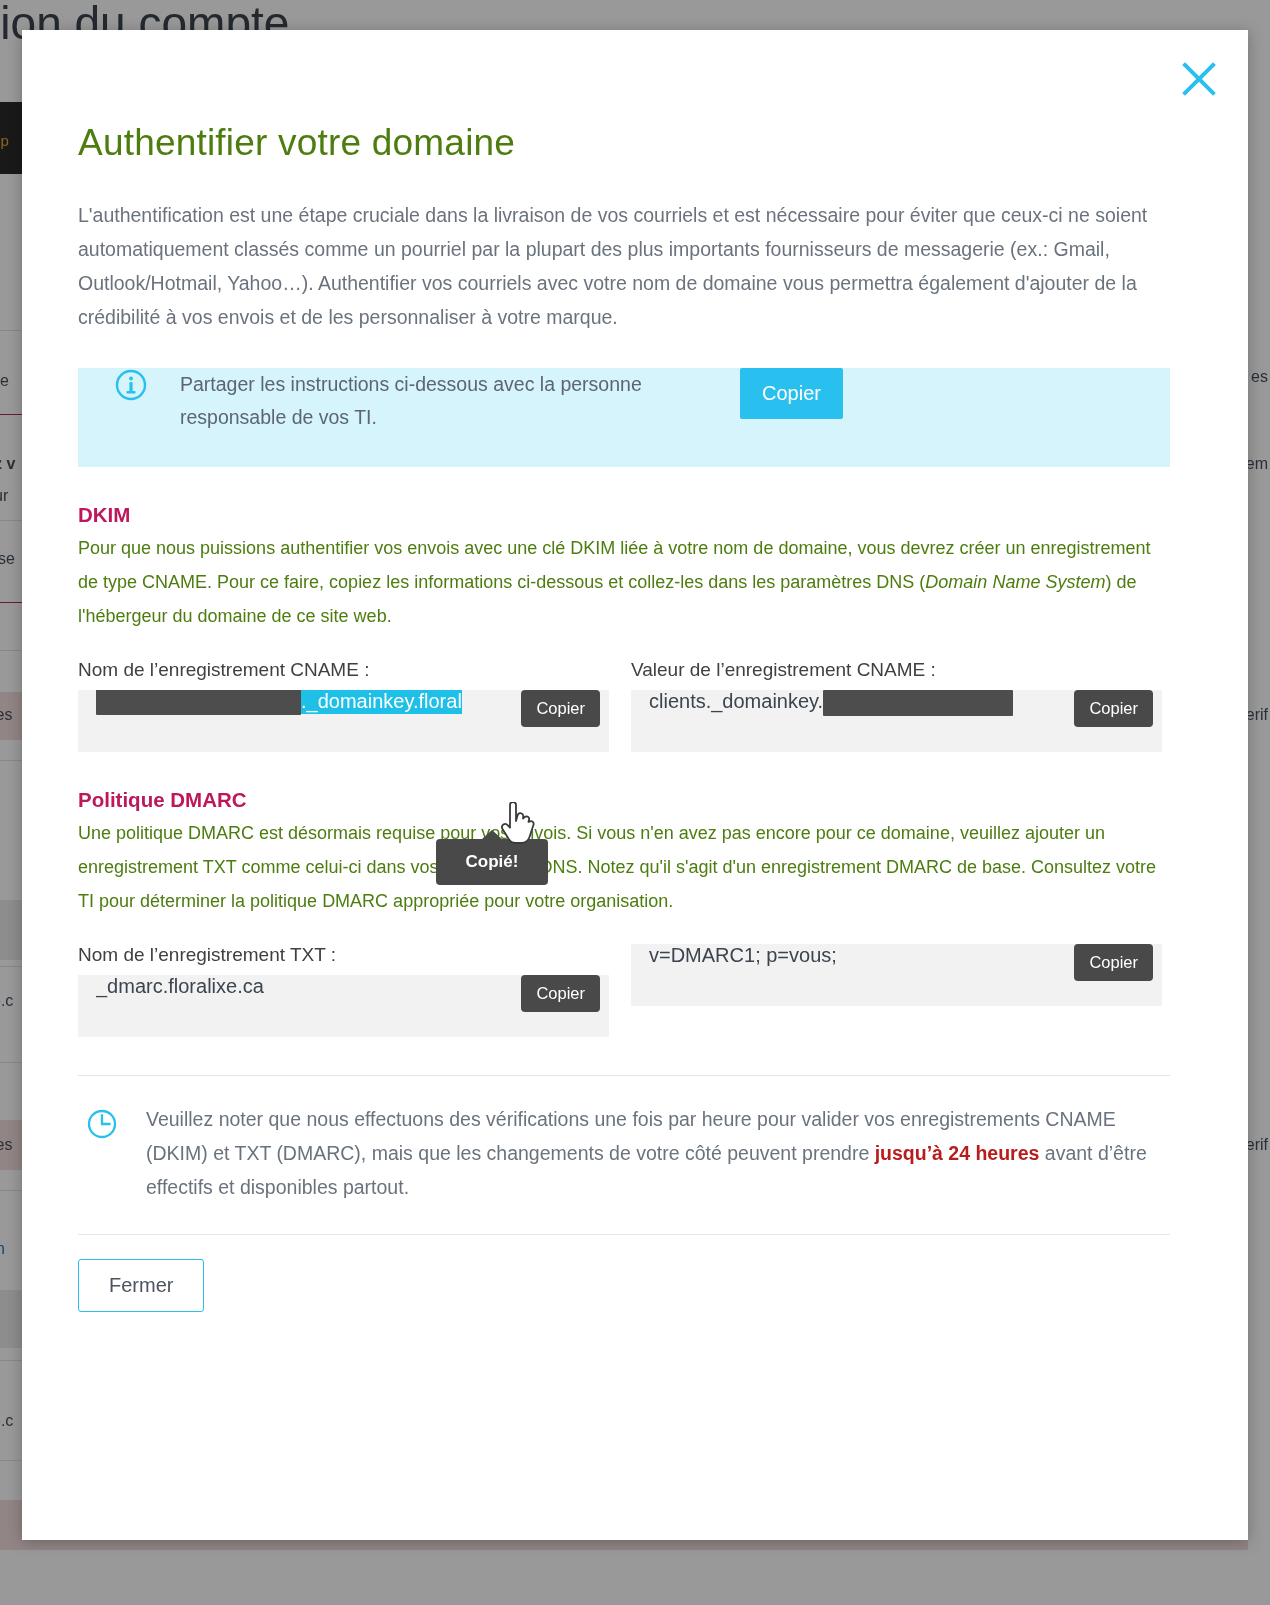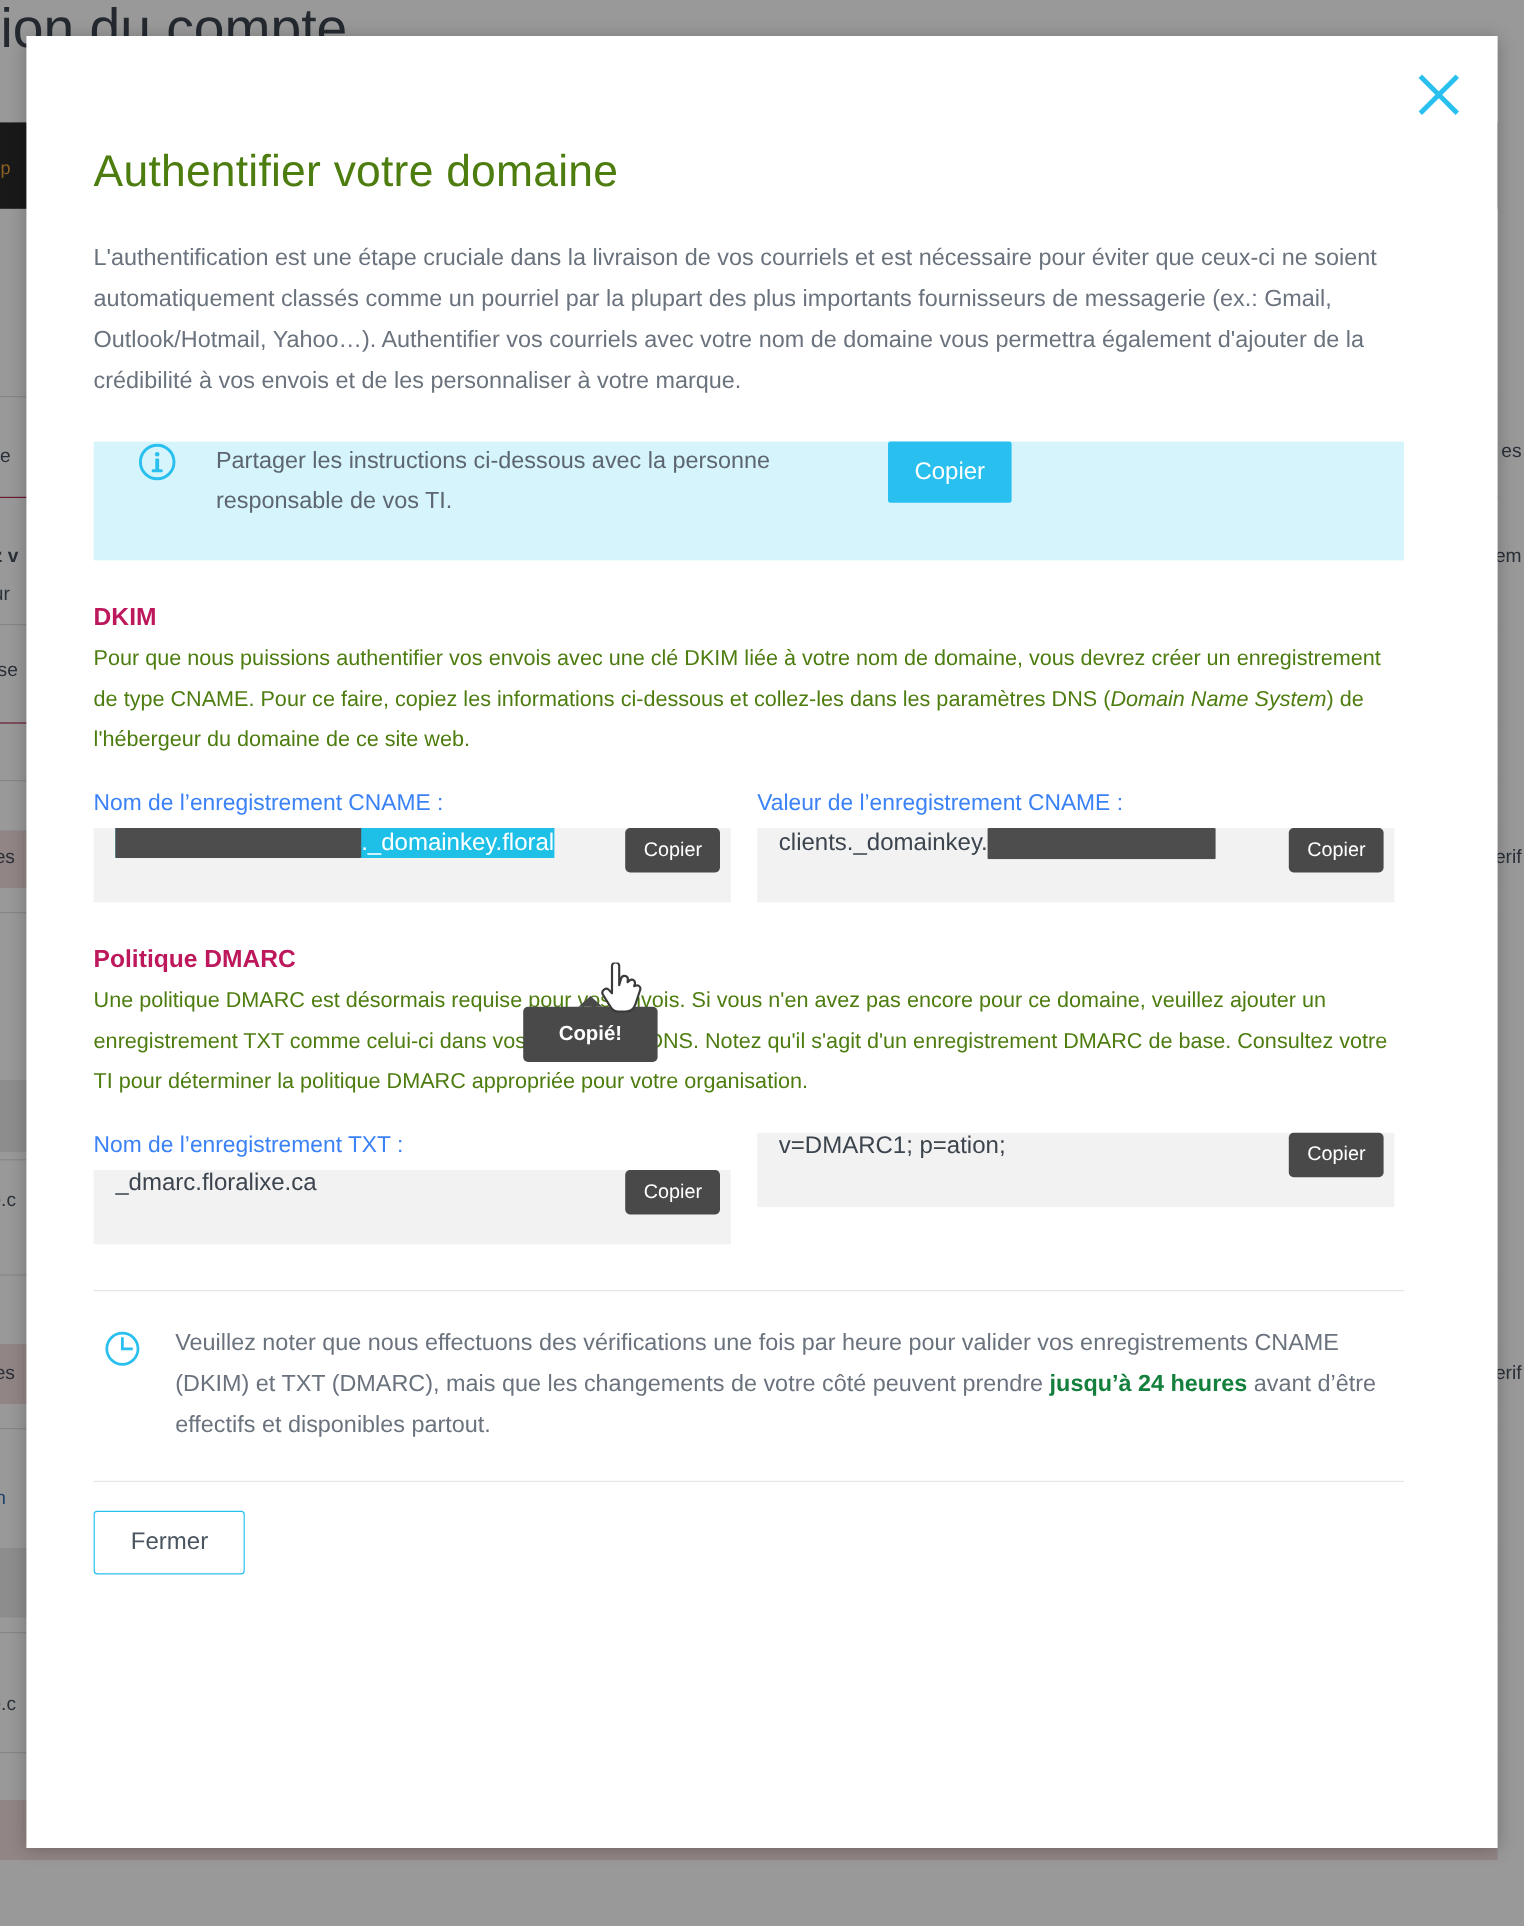--- a/index.html
+++ b/index.html
@@ -203,21 +203,21 @@
   p.section-body i { font-style: italic; }
 
   .fields-row {
     display: flex;
     margin-top: 26px;
     gap: 22px;
   }
   .field-col { width: 531px; }
   .field-label {
     font-size: 19px;
-    color: #3b82f6;
+    color: #404040;
     margin-bottom: 9px;
   }
   .field-box {
     background: #f2f2f2;
     height: 62px;
     display: flex;
     align-items: flex-start;
     padding: 0 9px 0 18px;
     box-sizing: border-box;
     position: relative;
@@ -305,21 +305,21 @@
     width: 44px;
     padding-top: 6px;
   }
   .footnote .foot-text {
     flex: 1 1 auto;
     font-size: 19.5px;
     line-height: 34px;
     color: #6a737d;
     padding-left: 16px;
   }
-  .footnote .foot-text b { color: #15803d; font-weight: 700; }
+  .footnote .foot-text b { color: #b91c1c; font-weight: 700; }
 
   .footer-sep {
     margin-top: 30px;
     border-top: 1px solid #e6e6e6;
   }
   .footer-actions {
     display: flex;
     padding-top: 24px;
   }
   .btn-fermer {
@@ -431,21 +431,21 @@
     <div class="fields-row">
       <div class="field-col">
         <div class="field-label">Nom de l’enregistrement TXT :</div>
         <div class="field-box">
           <div class="field-value">_dmarc.floralixe.ca</div>
           <button class="btn-copier-dark">Copier</button>
         </div>
       </div>
       <div class="field-col">
         <div class="field-box">
-          <div class="field-value">v=DMARC1; p=ation;</div>
+          <div class="field-value">v=DMARC1; p=vous;</div>
           <button class="btn-copier-dark">Copier</button>
         </div>
       </div>
     </div>
 
     <div class="footnote-sep"></div>
     <div class="footnote">
       <span class="icon-wrap">
         <svg width="32" height="32" viewBox="0 0 32 32" aria-hidden="true">
           <circle cx="16" cy="16" r="13" fill="none" stroke="#29c0ef" stroke-width="2.3"></circle>

